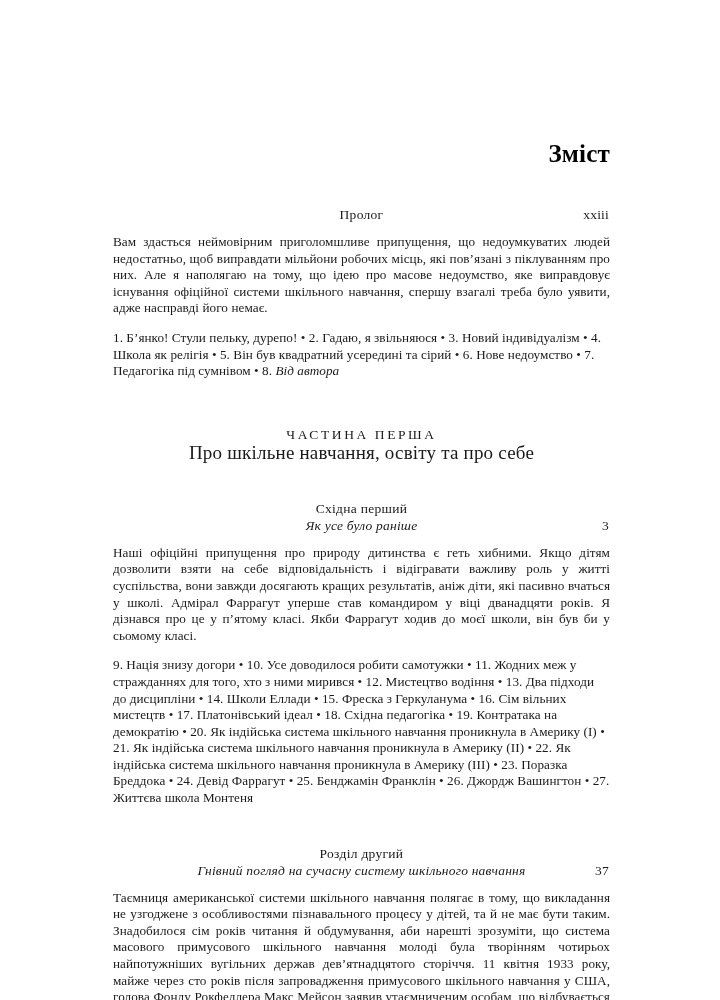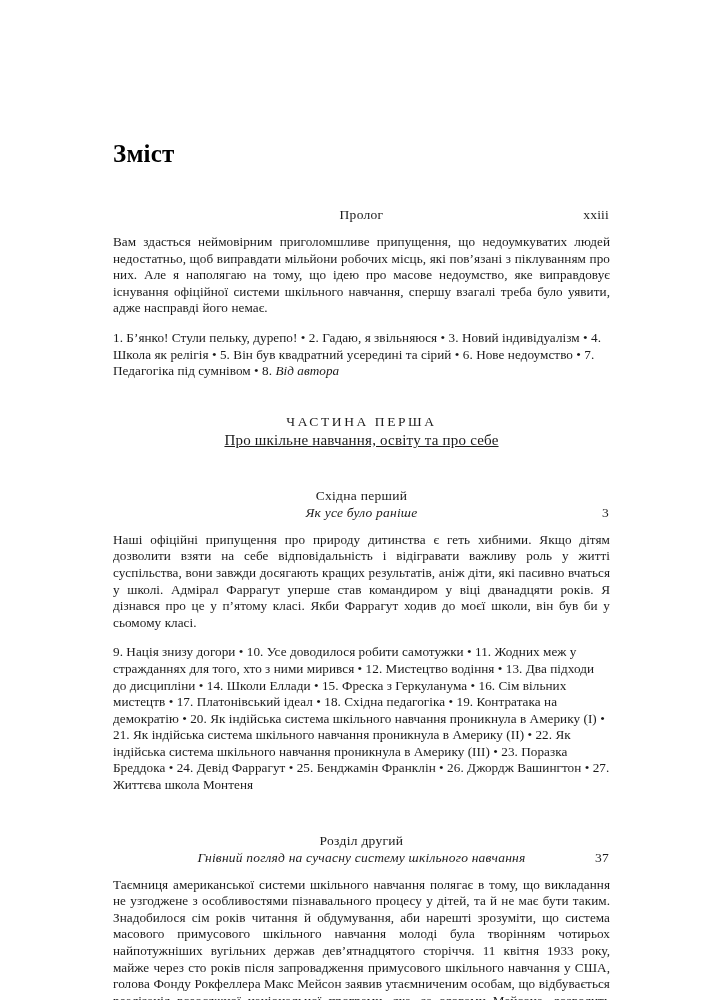--- a/index.html
+++ b/index.html
@@ -28,21 +28,21 @@
     position: absolute;
     left: 113px;
     top: 0;
     width: 497px;
   }
 
   
   .doc-title {
     font-size: 25px;
     font-weight: bold;
-    text-align: left;
+    text-align: right;
     margin: 0;
     padding-top: 140px;
     letter-spacing: 0.2px;
     color: #000;
   }
 
   
   .entry-head {
     position: relative;
     text-align: center;
@@ -90,32 +90,31 @@
     line-height: 16.6px;
     text-align: left;
     margin: 13px 0 0 0;
     letter-spacing: 0.05px;
   }
   .subitems i { font-style: italic; }
 
   
   .part {
     text-align: center;
-    margin-top: 33px;
+    margin-top: 46px;
   }
   .part-title {
     font-size: 13.5px;
     line-height: 18px;
     letter-spacing: 2.6px;
   }
   .part-subtitle {
-    font-size: 15px;
+    font-size: 19px;
     line-height: 18px;
     letter-spacing: 0.2px;
-    text-decoration: underline;
   }
 </style>
 </head>
 <body>
 
 <div class="page">
   <div class="content">
 
     <h1 class="doc-title">Зміст</h1>
 

